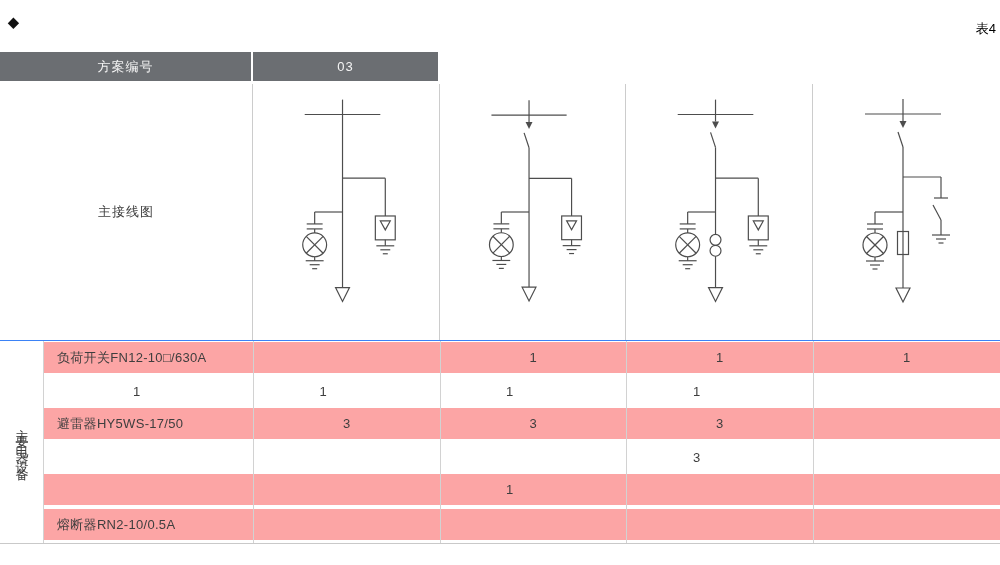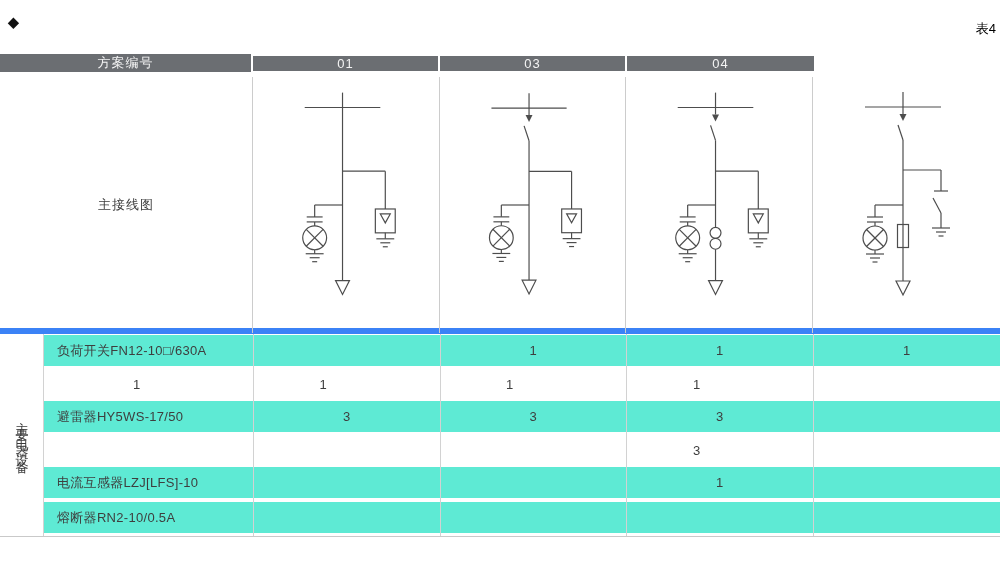--- a/index.html
+++ b/index.html
@@ -6,62 +6,60 @@
   .page{position:relative;width:1000px;height:565px;background:#fff;overflow:hidden;}
 
   .titlebar{display:flex;justify-content:space-between;padding:6px 4px 0 8px;}
   .title{font-size:16px;font-weight:bold;color:#141414;letter-spacing:.5px;display:flex;align-items:center;}
   .diamond{margin-right:7px;font-size:14px;color:#111;}
   .sheet-label{font-size:13px;color:#000000;margin-top:14px;}
 
   .table{position:absolute;left:0;top:52px;width:1000px;}
   .c1{width:253px;} .c2{width:187px;} .c3{width:186px;} .c4{width:187px;} .c5{width:187px;}
 
-  .header-row{display:flex;height:22px;align-items:center;}
+  .header-row{display:flex;height:29px;}
   .hcell{background:#6b6e72;color:#f4f4f4;font-size:13px;display:flex;align-items:center;
          justify-content:center;box-sizing:border-box;letter-spacing:1px;}
   .hcell.sep{border-right:2px solid #fff;}
 
-  .diagram-row{display:flex;height:257px;margin-top:3px;border-bottom:6px solid #3b82f6;box-sizing:border-box;}
+  .diagram-row{display:flex;height:257px;margin-top:3px;border-bottom:1px solid #3b82f6;box-sizing:border-box;}
   .dcell{box-sizing:border-box;border-right:1px solid #cccccc;height:256px;}
   .dcell.last{border-right:none;}
   .dlabel{display:flex;align-items:center;justify-content:center;font-size:13px;color:#3d3d3d;letter-spacing:1px;}
   .dcell svg{display:block;}
 
   .body{display:flex;position:relative;border-bottom:1px solid #c9c9c9;}
   .group-cell{width:43px;display:flex;align-items:center;justify-content:center;}
   .vtext{writing-mode:vertical-lr;letter-spacing:8px;font-size:13px;color:#3a3a3a;}
   .rows{flex:1;}
   .erow{display:flex;height:31px;}
   .erow>div{box-sizing:border-box;display:flex;align-items:center;font-size:13px;color:#3e3e3e;}
   .name-cell{width:210px;padding-left:14px;letter-spacing:.3px;}
   .val-cell{justify-content:center;color:#4a4a4a;}
-  .r-pink{background:#5eead4;background-clip:padding-box;border-top:1px solid #fff;border-bottom:3px solid #fff;}
+  .r-pink{background:#fca5a5;background-clip:padding-box;border-top:1px solid #fff;border-bottom:3px solid #fff;}
   .vline{position:absolute;top:0;bottom:0;width:1px;background:#d2d2d2;}
   .vl0{left:43px;} .vl1{left:253px;} .vl2{left:440px;} .vl3{left:626px;} .vl4{left:813px;}
 </style>
 </head>
 <body>
 
 <div class="page">
 
   <div class="titlebar">
     <div class="title">
       <span class="diamond">◆</span>
     </div>
     <div class="sheet-label">表4</div>
   </div>
 
   <div class="table">
 
     <div class="header-row">
       <div class="hcell c1 sep">方案编号</div>
-      <div class="hcell c2 sep">01</div>
       <div class="hcell c4 sep">03</div>
-      <div class="hcell c5">04</div>
     </div>
 
     <div class="diagram-row">
       <div class="dcell dlabel c1">主接线图</div>
       <div class="dcell c2">
           <svg viewBox="0 0 187 256" width="100%" height="256">
             <g stroke="#4d4d4d" fill="none" stroke-width="1.2" stroke-linecap="butt">
               <line x1="90" y1="15" x2="90" y2="30"></line>
               <line x1="52" y1="30" x2="128" y2="30"></line>
               <line x1="90" y1="30" x2="90" y2="204"></line>
@@ -223,21 +221,20 @@
         </div>
 
         <div class="erow">
           <div class="val-cell c2"></div>
           <div class="val-cell c3"></div>
           <div class="val-cell c4"></div>
           <div class="val-cell c5">3</div>
         </div>
 
         <div class="erow r-pink">
-          <div class="name-cell">电流互感器LZJ[LFS]-10</div>
           <div class="val-cell c2"></div>
           <div class="val-cell c3"></div>
           <div class="val-cell c4">1</div>
           <div class="val-cell c5"></div>
         </div>
 
 
         <div class="erow r-pink">
           <div class="name-cell">熔断器RN2-10/0.5A</div>
           <div class="val-cell c2"></div>

